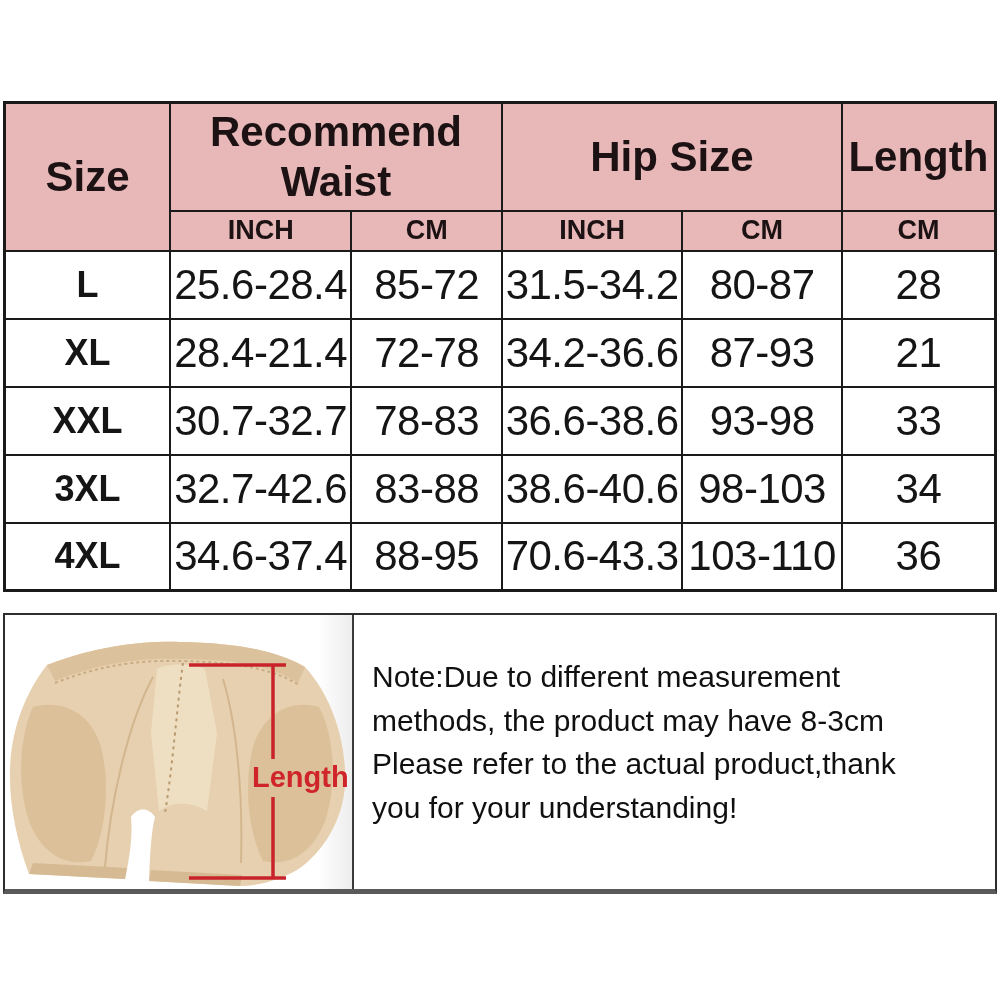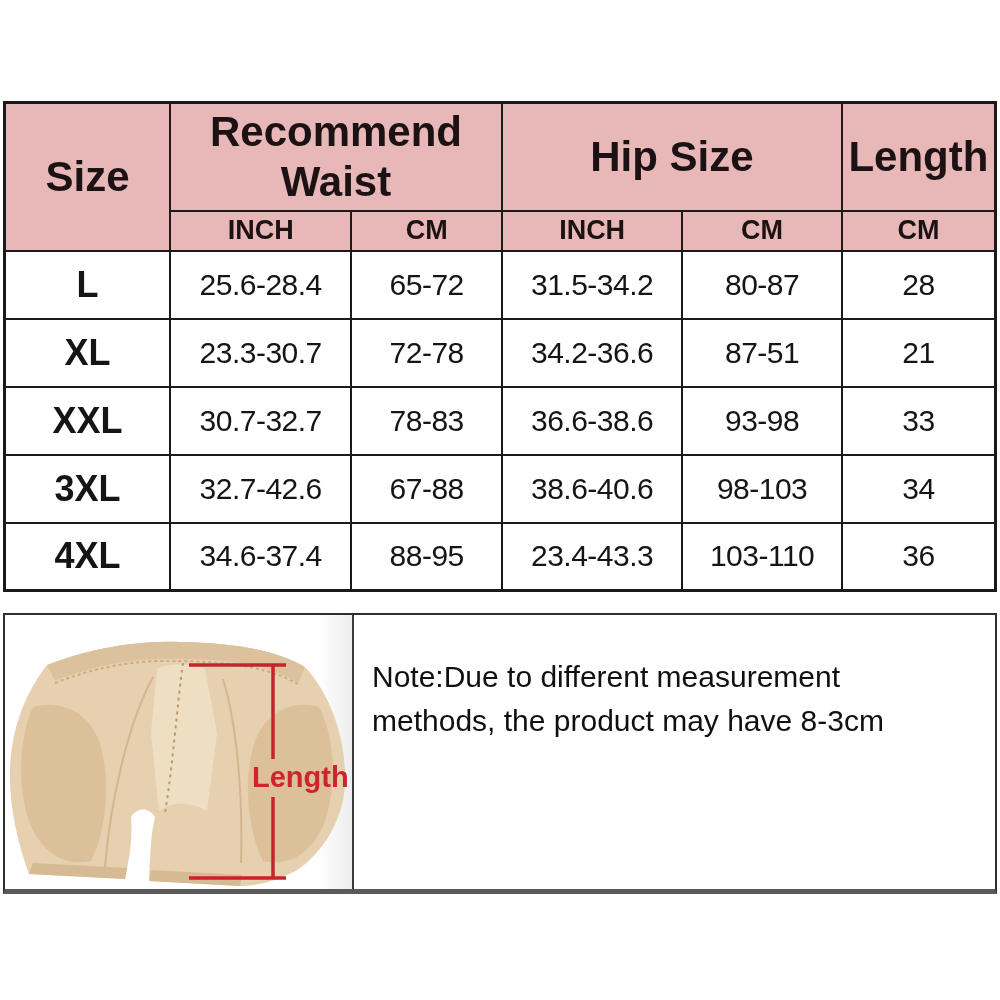--- a/index.html
+++ b/index.html
@@ -15,21 +15,21 @@
   }
   .size-table th,.size-table td{
     border:2px solid #1a1a1a;text-align:center;vertical-align:middle;padding:0;
   }
   .hdr{background:#e8b8b8;font-weight:bold;font-size:42px;line-height:50px;color:#1c1214;}
   .unit{background:#e8b8b8;font-weight:bold;font-size:27px;color:#1c1214;}
   tr.header-row{height:108px;}
   tr.units-row{height:40px;}
   tr.data-row{height:68px;}
   td.size-label{font-weight:bold;font-size:36px;}
-  td.val{font-size:30px;letter-spacing:-0.5px;}
+  td.val{font-size:42px;letter-spacing:-0.5px;}
   
   .bottom-panel{
     position:absolute;left:3px;top:613px;width:994px;height:281px;
     box-sizing:border-box;display:flex;
     border:2px solid #2e2e2e;border-bottom:5px solid #5a5a5a;
   }
   .figure-cell{
     position:relative;width:349px;box-sizing:border-box;flex:0 0 349px;
     border-right:2px solid #3a3a3a;
     background:linear-gradient(to right,#ffffff 90%,#ededed 100%);
@@ -70,54 +70,54 @@
         <th class="unit">CM</th>
         <th class="unit">INCH</th>
         <th class="unit">CM</th>
         <th class="unit">CM</th>
       </tr>
     </thead>
     <tbody>
       <tr class="data-row">
         <td class="size-label">L</td>
         <td class="val">25.6-28.4</td>
-        <td class="val">65-72</td>
+        <td class="val">85-72</td>
         <td class="val">31.5-34.2</td>
         <td class="val">80-87</td>
         <td class="val">28</td>
       </tr>
       <tr class="data-row">
         <td class="size-label">XL</td>
-        <td class="val">23.3-30.7</td>
+        <td class="val">28.4-21.4</td>
         <td class="val">72-78</td>
         <td class="val">34.2-36.6</td>
-        <td class="val">87-51</td>
+        <td class="val">87-93</td>
         <td class="val">21</td>
       </tr>
       <tr class="data-row">
         <td class="size-label">XXL</td>
         <td class="val">30.7-32.7</td>
         <td class="val">78-83</td>
         <td class="val">36.6-38.6</td>
         <td class="val">93-98</td>
         <td class="val">33</td>
       </tr>
       <tr class="data-row">
         <td class="size-label">3XL</td>
         <td class="val">32.7-42.6</td>
-        <td class="val">67-88</td>
+        <td class="val">83-88</td>
         <td class="val">38.6-40.6</td>
         <td class="val">98-103</td>
         <td class="val">34</td>
       </tr>
       <tr class="data-row">
         <td class="size-label">4XL</td>
         <td class="val">34.6-37.4</td>
         <td class="val">88-95</td>
-        <td class="val">23.4-43.3</td>
+        <td class="val">70.6-43.3</td>
         <td class="val">103-110</td>
         <td class="val">36</td>
       </tr>
     </tbody>
   </table>
 
   <div class="bottom-panel">
 
     <div class="figure-cell">
       <svg width="347" height="274" viewBox="0 0 347 274">
@@ -155,16 +155,18 @@
           <line x1="268" y1="182" x2="268" y2="263"></line>
           <line x1="184" y1="263" x2="281" y2="263"></line>
         </g>
       </svg>
       <div class="length-label">Length</div>
     </div>
 
     <div class="note-cell">
       <div>Note:Due to different measurement</div>
       <div>methods, the product may have 8-3cm</div>
+      <div>Please refer to the actual product,thank</div>
+      <div>you for your understanding!</div>
     </div>
 
   </div>
 </div>
 
 </body></html>

